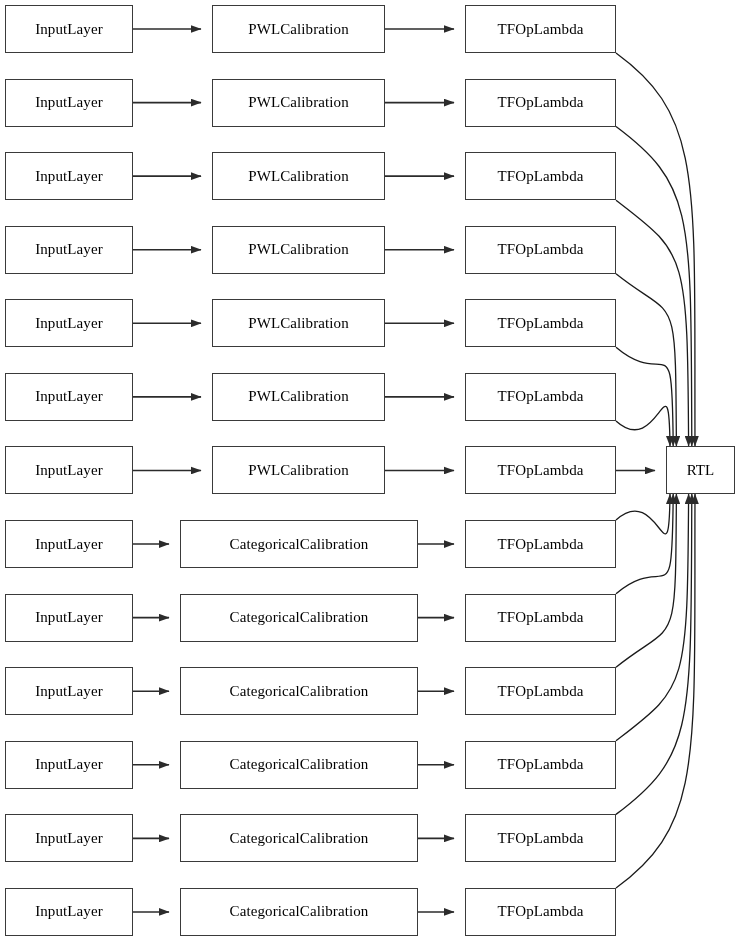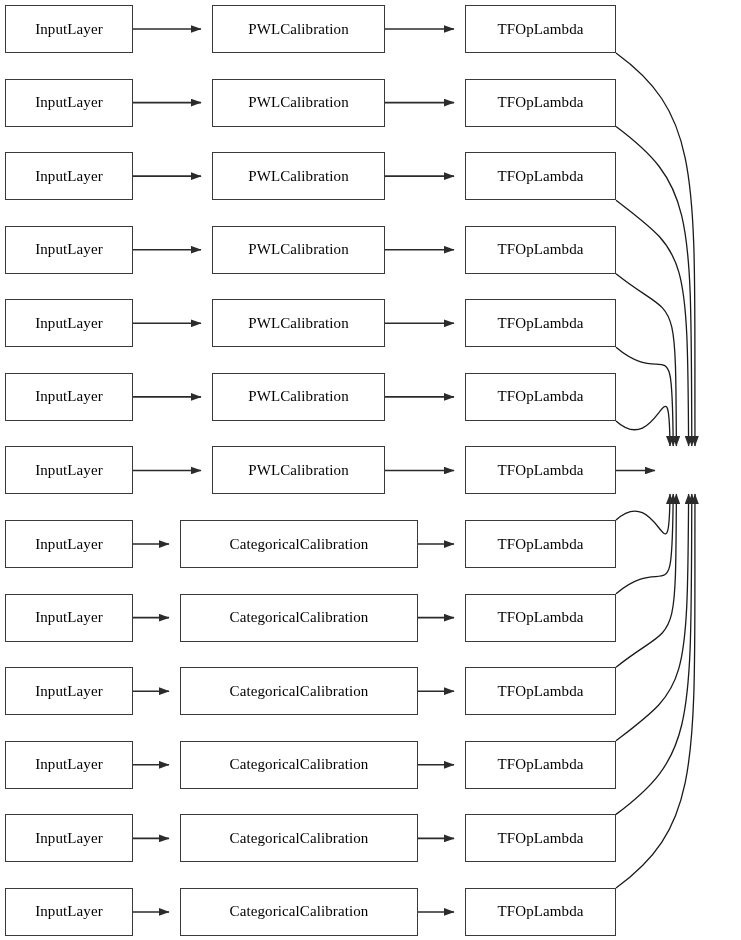--- a/index.html
+++ b/index.html
@@ -219,15 +219,18 @@
       </div>
       <div class="node" style="left: 5px; top: 887.96px; width: 128px; height: 48px;">
         <span class="node-label">InputLayer</span>
       </div>
       <div class="node" style="left: 180px; top: 887.96px; width: 238px; height: 48px;">
         <span class="node-label">CategoricalCalibration</span>
       </div>
       <div class="node" style="left: 465px; top: 887.96px; width: 151px; height: 48px;">
         <span class="node-label">TFOpLambda</span>
       </div>
+      <div class="node" style="left: 666px; top: 446px; width: 69px; height: 48px;">
+        <span class="node-label">RTL</span>
+      </div>
     </div>
 
 </div>
 
 </body></html>

